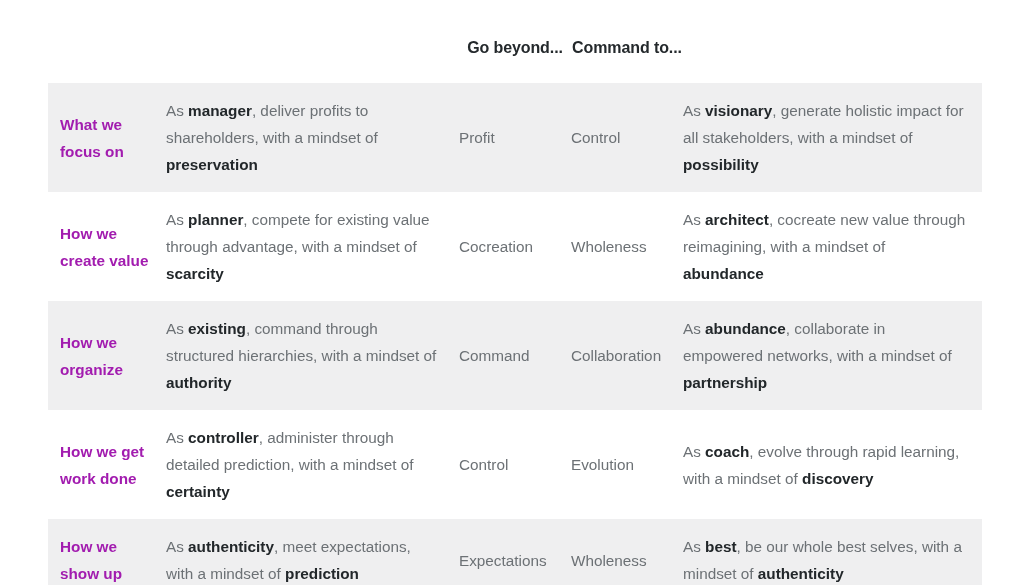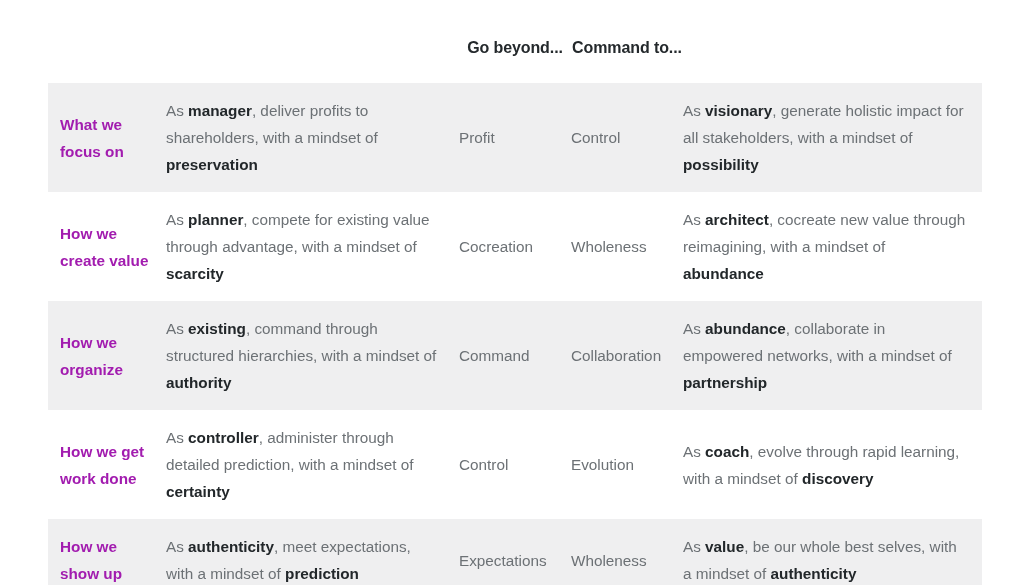--- a/index.html
+++ b/index.html
@@ -214,21 +214,21 @@
           <td>
             <div class="cell narr-left"><span>As </span><b>authenticity</b><span>, meet expectations, with a mindset of </span><b>prediction</b><span></span></div>
           </td>
           <td>
             <div class="cell mid">Expectations</div>
           </td>
           <td>
             <div class="cell mid">Wholeness</div>
           </td>
           <td>
-            <div class="cell narr-right"><span>As </span><b>value</b><span>, be our whole best selves, with a mindset of </span><b>authenticity</b><span></span></div>
+            <div class="cell narr-right"><span>As </span><b>best</b><span>, be our whole best selves, with a mindset of </span><b>authenticity</b><span></span></div>
           </td>
         </tr>
 
       </tbody>
     </table>
   </div>
 
 </div>
 
 </body></html>

